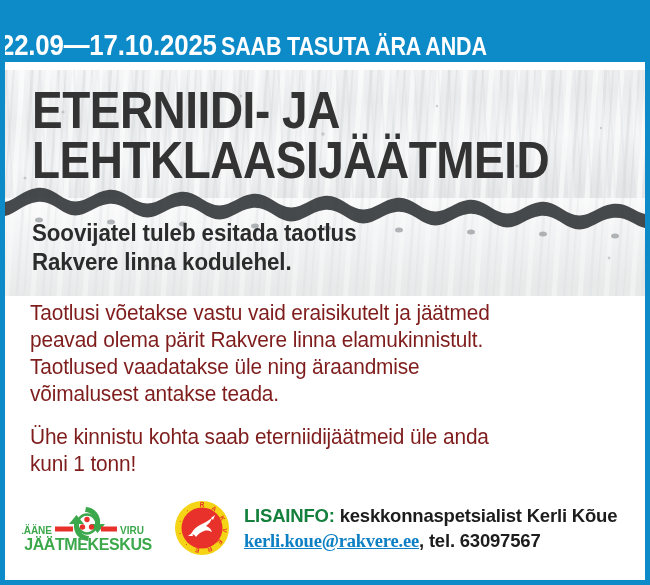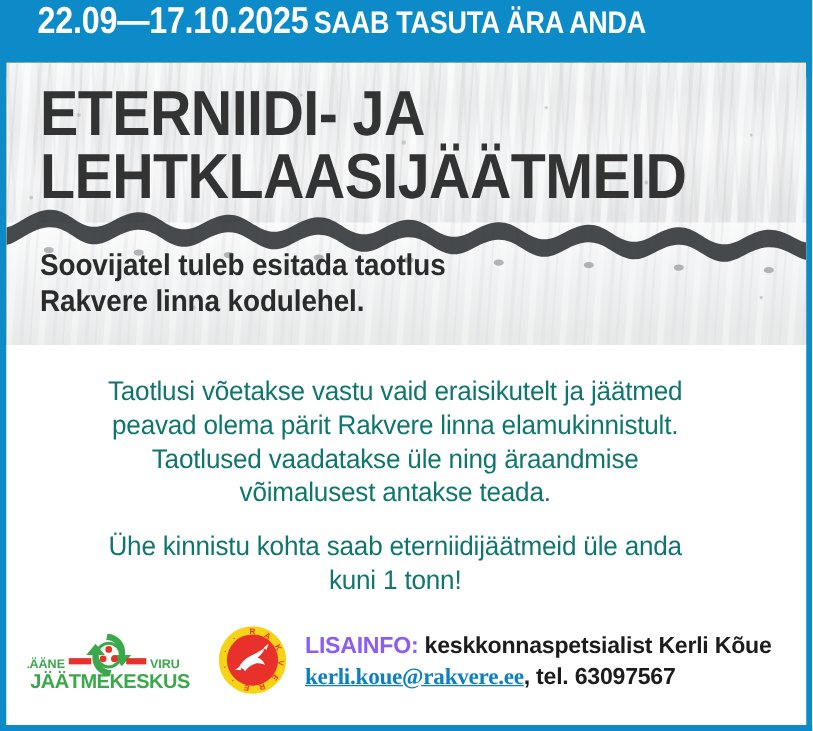--- a/index.html
+++ b/index.html
@@ -32,22 +32,21 @@
   .frame-bottom{ left: 0;   bottom: 0; width: 650px; height: 5px; }
 
   
   .datebar {
     position: absolute;
     left: 0; top: 0;
     width: 650px;
     height: 62px;
     background: #0d8ac8;
     display: flex;
-    align-items: flex-start;
-    padding-left: 30px;
+    align-items: flex-end;
     box-sizing: border-box;
   }
   .datebar-text {
     color: #ffffff;
     white-space: nowrap;
     font-weight: bold;
     font-stretch: condensed;
     transform: scaleX(0.86);
     transform-origin: left center;
     letter-spacing: -0.2px;
@@ -59,25 +58,25 @@
   .date-caption {
     font-size: 25px;
     font-weight: bold;
     margin-left: 5px;
   }
 
   
   .photo {
     position: absolute;
     left: 5px;
-    top: 50px;
+    top: 70px;
     width: 640px;
     height: 226px;
     overflow: hidden;
-    background: #eab308;
+    background: #7dd3fc;
   }
   .photo-svg {
     position: absolute;
     left: 0; top: 0;
     width: 640px;
     height: 226px;
     display: block;
   }
 
   .headline {
@@ -109,22 +108,21 @@
     white-space: pre-line;
     z-index: 3;
   }
 
   
   .body-copy {
     position: absolute;
     left: 30px;
     top: 300px;
     width: 590px;
-    color: #0f766e;
-    text-align: center;
+    color: #7f1d1d;
   }
   .body-copy p {
     margin: 0 0 16px 0;
     font-size: 21.5px;
     line-height: 27px;
     letter-spacing: -0.15px;
     transform: scaleX(0.97);
     transform-origin: left top;
     white-space: pre-line;
   }
@@ -160,21 +158,21 @@
   }
   .contact-line {
     font-size: 18.5px;
     line-height: 25px;
     font-weight: bold;
     color: #1c1c1c;
     letter-spacing: -0.2px;
     white-space: nowrap;
   }
   .lisainfo-label {
-    color: #8b5cf6;
+    color: #15803d;
     font-weight: bold;
   }
   .email-link {
     color: #0d7fc4;
     font-weight: bold;
     text-decoration: underline;
     font-family: Liberation Serif, serif;
   }
 </style>
 </head>

